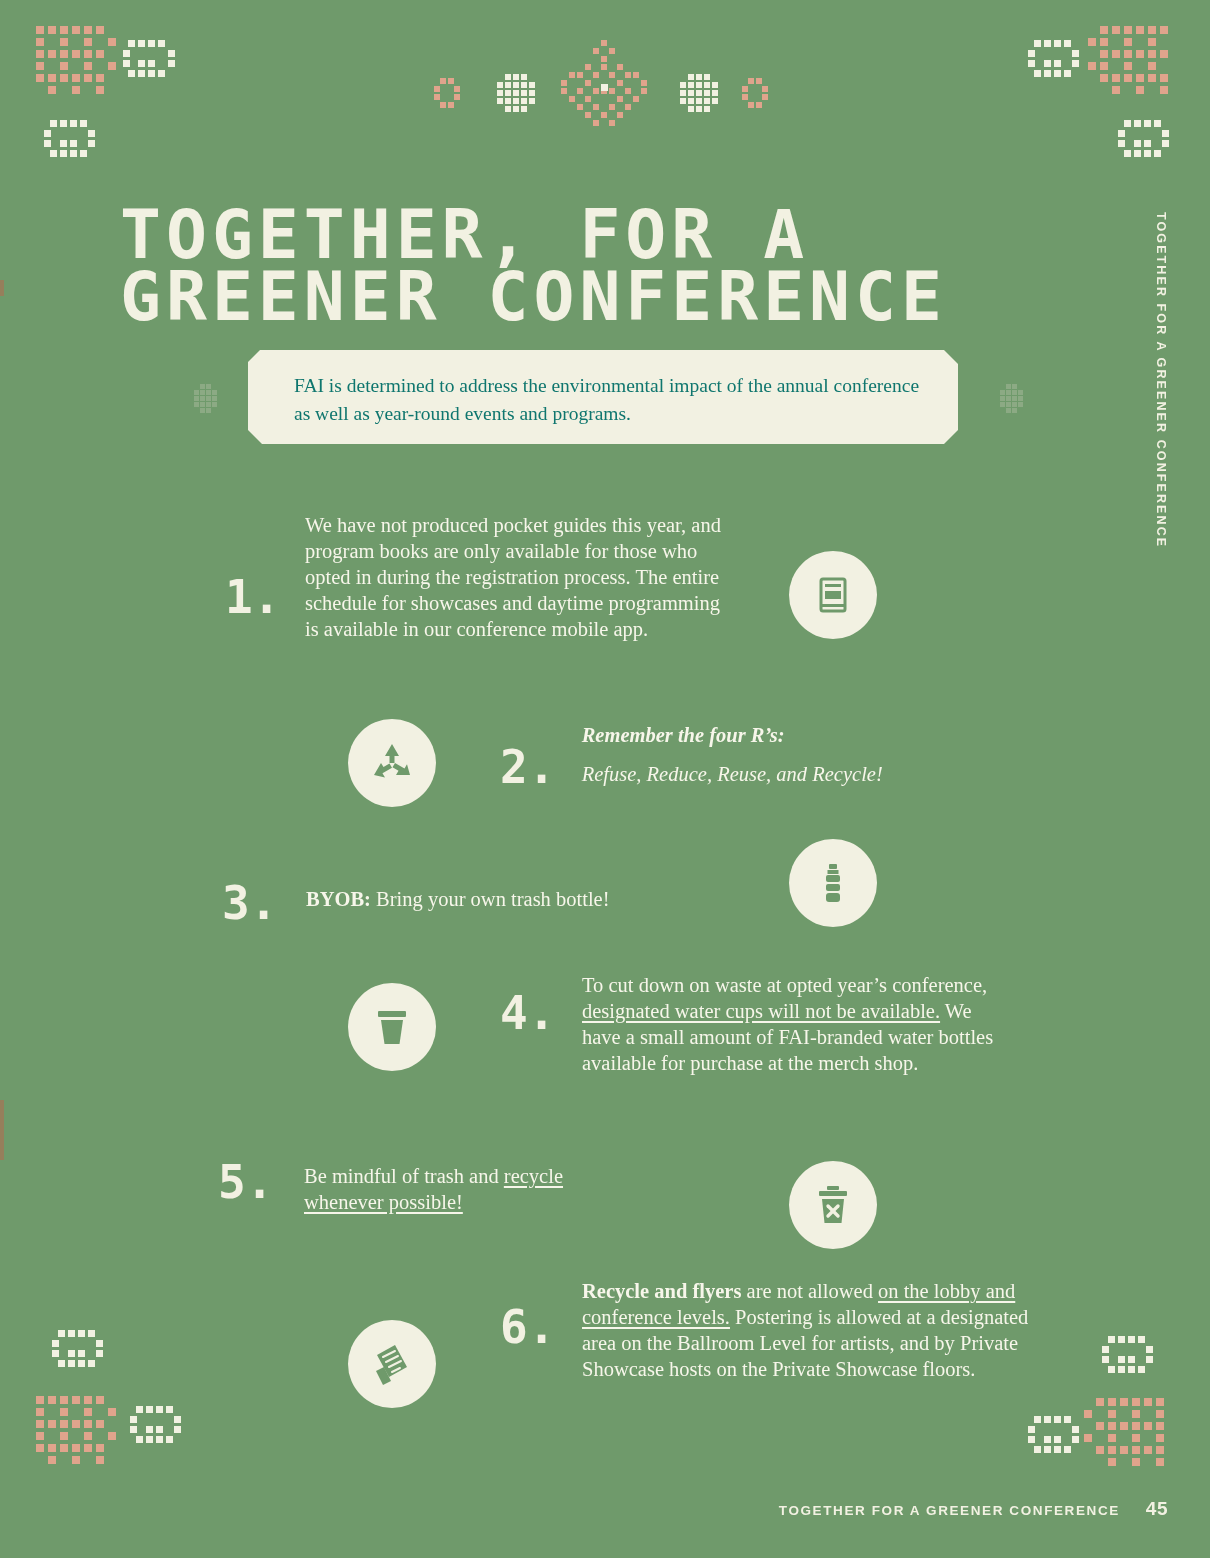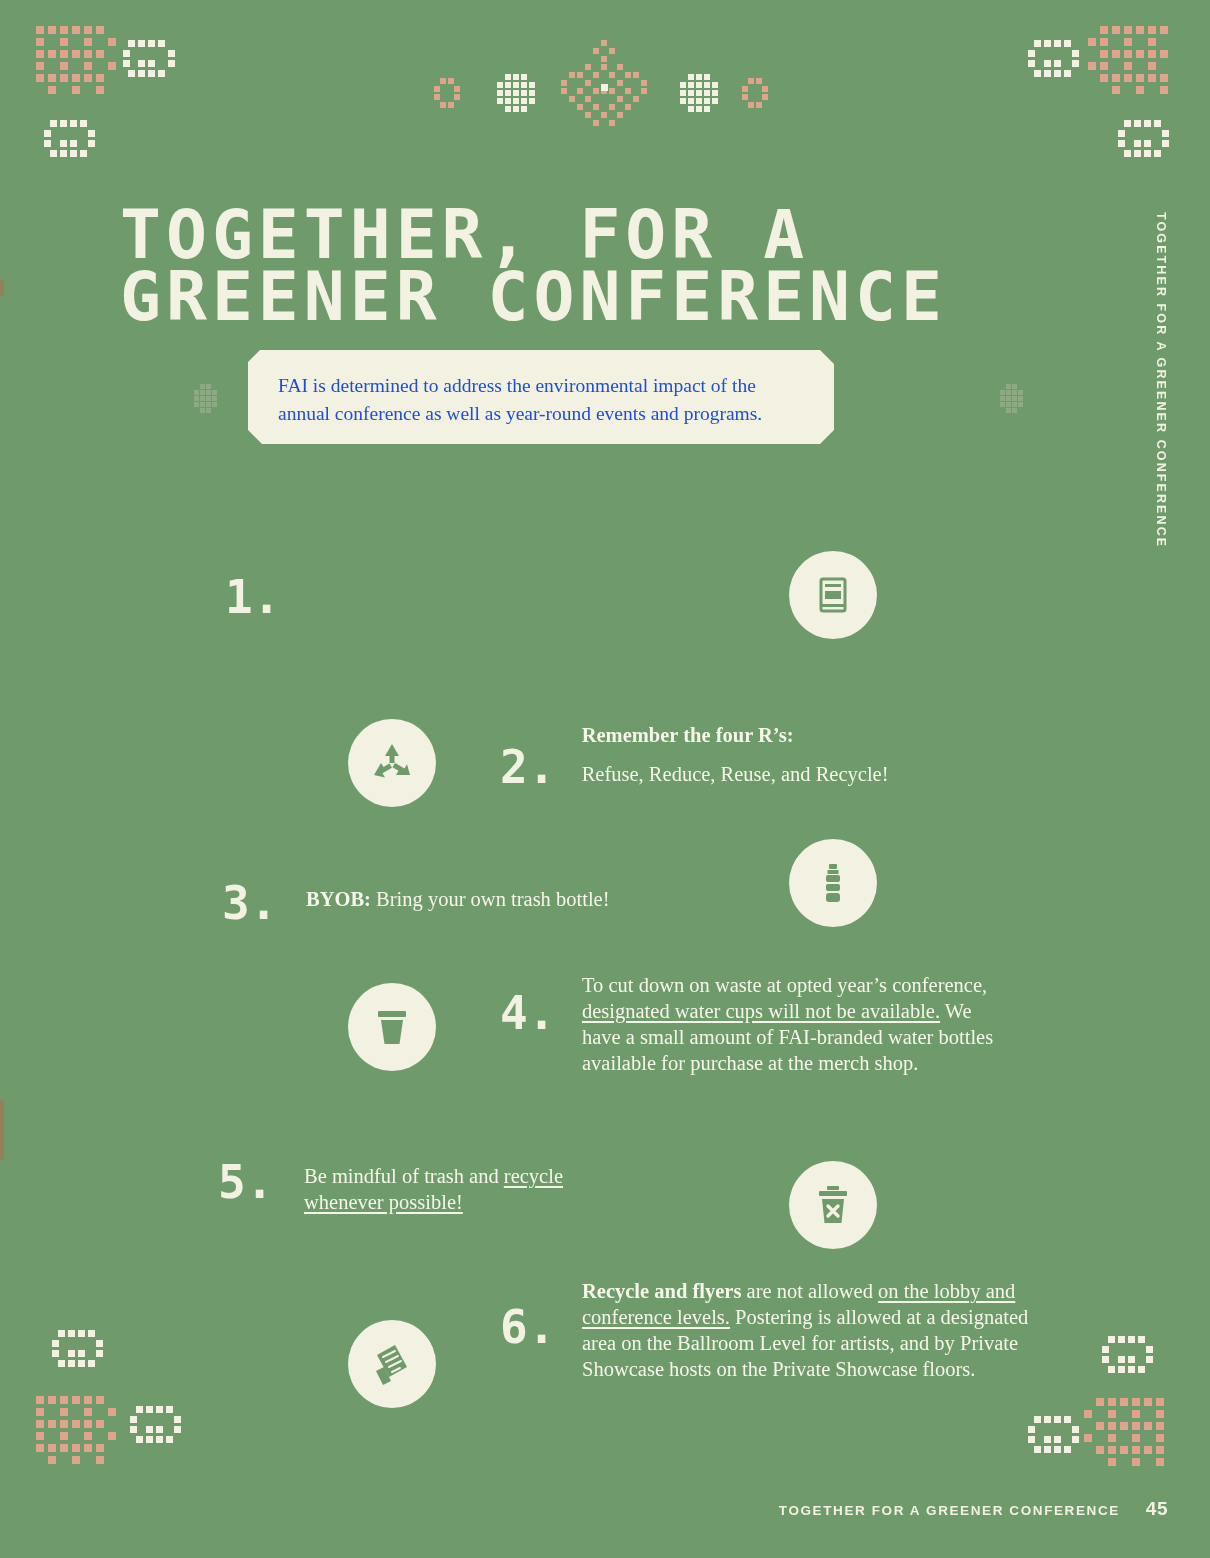--- a/index.html
+++ b/index.html
@@ -73,26 +73,26 @@
     position: absolute;
     top: 350px;
     left: 188px;
     width: 840px;
     height: 96px;
   }
   .callout {
     position: absolute;
     left: 60px;
     top: 0;
-    width: 586px;
+    width: 710px;
     height: 94px;
     background: #f2f1e2;
-    color: #1d4ed8;
+    color: #0f766e;
     box-sizing: border-box;
-    padding: 22px 30px 0 30px;
+    padding: 22px 30px 0 46px;
     font-size: 19.5px;
     line-height: 28px;
     -webkit-clip-path: polygon(0 12px, 12px 0, calc(100% - 14px) 0, 100% 14px, 100% calc(100% - 14px), calc(100% - 14px) 100%, 14px 100%, 0 calc(100% - 14px));
     clip-path: polygon(0 12px, 12px 0, calc(100% - 14px) 0, 100% 14px, 100% calc(100% - 14px), calc(100% - 14px) 100%, 14px 100%, 0 calc(100% - 14px));
   }
   .callout-dot { position: absolute; top: 30px; }
   .callout-dot.left { left: 0; }
   .callout-dot.right { right: 0; }
 
   
@@ -590,20 +590,21 @@
           <rect x="12" y="28" width="5" height="5"></rect>
             <rect x="18" y="28" width="5" height="5"></rect>
         </g>
       </svg>
     </div>
   </div>
 
   <div class="item" style="top:512px;left:225px;width:760px;">
     <div style="display:flex;align-items:flex-start;">
       <div class="num" style="width:80px;padding-top:62px;">1.</div>
+      <div class="itext" style="width:430px;">We have not produced pocket guides this year, and program books are only available for those who opted in during the registration process. The entire schedule for showcases and daytime programming is available in our conference mobile app.</div>
     </div>
   </div>
   <div class="badge" style="top:551px;left:789px;">
     <svg width="42" height="42" viewBox="0 0 42 42">
       <rect x="9" y="5" width="24" height="32" rx="2" fill="none" stroke="#6f9a6b" stroke-width="3"></rect>
       <rect x="13" y="10" width="16" height="3" fill="#6f9a6b"></rect>
       <rect x="13" y="17" width="16" height="8" fill="#6f9a6b"></rect>
       <rect x="9" y="30" width="24" height="3" fill="#6f9a6b"></rect>
     </svg>
   </div>
@@ -613,21 +614,21 @@
       <g fill="#6f9a6b">
         <path d="M24 5 L31 17 L26.5 17 L26.5 24 L21.5 24 L21.5 17 L17 17 Z"></path>
         <path d="M6 36 L13 24 L15.5 28 L21.5 24.5 L24 28.8 L14.5 34.3 L17 38.5 Z"></path>
         <path d="M42 36 L28 36 L30.5 31.8 L24.5 28.3 L27 24 L36.5 29.5 L39 25.2 Z"></path>
       </g>
     </svg>
   </div>
   <div class="item" style="top:722px;left:500px;width:520px;">
     <div style="display:flex;align-items:flex-start;">
       <div class="num" style="width:82px;padding-top:22px;">2.</div>
-      <div style="width:440px;">
+      <div style="width:440px;font-style:italic;">
         <div class="itext" style="font-weight:bold;margin-bottom:13px;">Remember the four R’s:</div>
         <div class="itext">Refuse, Reduce, Reuse, and Recycle!</div>
       </div>
     </div>
   </div>
 
   <div class="item" style="top:876px;left:222px;width:620px;">
     <div style="display:flex;align-items:flex-start;">
       <div class="num" style="width:84px;padding-top:4px;">3.</div>
       <div class="itext" style="width:480px;padding-top:10px;">

